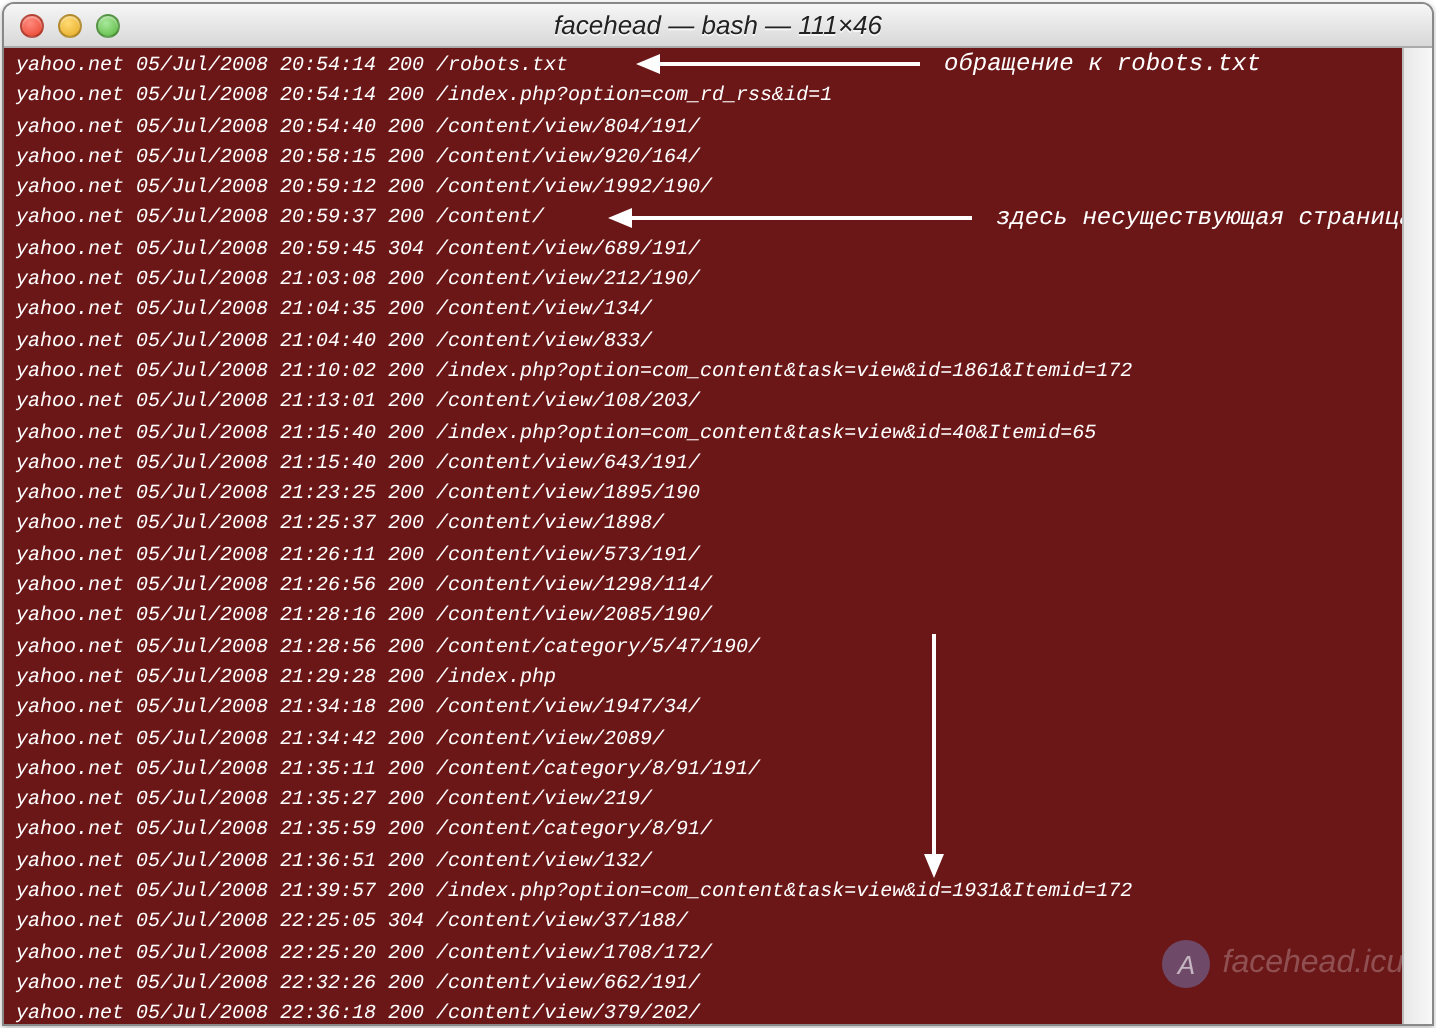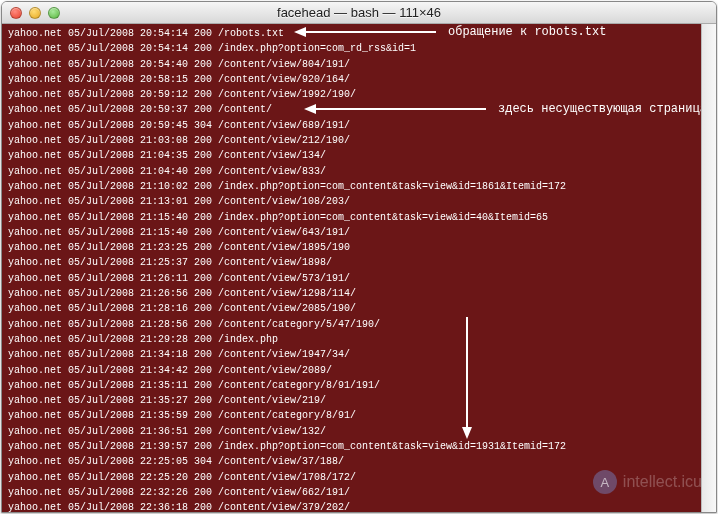--- a/index.html
+++ b/index.html
@@ -1,15 +1,15 @@
 <!DOCTYPE html>
 <html><head>
   <meta charset="utf-8">
   <style>
-    * { margin: 0; padding: 0; box-sizing: border-box; }
+    * { margin: 0; padding: 0; box-sizing: border-box; font-style: italic; }
     body {
       font-family: -apple-system, "Lucida Grande", sans-serif;
       background: #fff;
       width: 718px;
       height: 514px;
       overflow: hidden;
     }
     .window {
       width: 716px;
       height: 512px;
@@ -147,21 +147,21 @@
       <div class="tl close"></div>
       <div class="tl min"></div>
       <div class="tl zoom"></div>
     </div>
     <div class="title">facehead — bash — 111×46</div>
   </div>
 
   <div class="terminal">
     <div class="log" id="log"><span class="log-line">yahoo.net 05/Jul/2008 20:54:14 200 /robots.txt</span><span class="log-line">yahoo.net 05/Jul/2008 20:54:14 200 /index.php?option=com_rd_rss&amp;id=1</span><span class="log-line">yahoo.net 05/Jul/2008 20:54:40 200 /content/view/804/191/</span><span class="log-line">yahoo.net 05/Jul/2008 20:58:15 200 /content/view/920/164/</span><span class="log-line">yahoo.net 05/Jul/2008 20:59:12 200 /content/view/1992/190/</span><span class="log-line">yahoo.net 05/Jul/2008 20:59:37 200 /content/</span><span class="log-line">yahoo.net 05/Jul/2008 20:59:45 304 /content/view/689/191/</span><span class="log-line">yahoo.net 05/Jul/2008 21:03:08 200 /content/view/212/190/</span><span class="log-line">yahoo.net 05/Jul/2008 21:04:35 200 /content/view/134/</span><span class="log-line">yahoo.net 05/Jul/2008 21:04:40 200 /content/view/833/</span><span class="log-line">yahoo.net 05/Jul/2008 21:10:02 200 /index.php?option=com_content&amp;task=view&amp;id=1861&amp;Itemid=172</span><span class="log-line">yahoo.net 05/Jul/2008 21:13:01 200 /content/view/108/203/</span><span class="log-line">yahoo.net 05/Jul/2008 21:15:40 200 /index.php?option=com_content&amp;task=view&amp;id=40&amp;Itemid=65</span><span class="log-line">yahoo.net 05/Jul/2008 21:15:40 200 /content/view/643/191/</span><span class="log-line">yahoo.net 05/Jul/2008 21:23:25 200 /content/view/1895/190</span><span class="log-line">yahoo.net 05/Jul/2008 21:25:37 200 /content/view/1898/</span><span class="log-line">yahoo.net 05/Jul/2008 21:26:11 200 /content/view/573/191/</span><span class="log-line">yahoo.net 05/Jul/2008 21:26:56 200 /content/view/1298/114/</span><span class="log-line">yahoo.net 05/Jul/2008 21:28:16 200 /content/view/2085/190/</span><span class="log-line">yahoo.net 05/Jul/2008 21:28:56 200 /content/category/5/47/190/</span><span class="log-line">yahoo.net 05/Jul/2008 21:29:28 200 /index.php</span><span class="log-line">yahoo.net 05/Jul/2008 21:34:18 200 /content/view/1947/34/</span><span class="log-line">yahoo.net 05/Jul/2008 21:34:42 200 /content/view/2089/</span><span class="log-line">yahoo.net 05/Jul/2008 21:35:11 200 /content/category/8/91/191/</span><span class="log-line">yahoo.net 05/Jul/2008 21:35:27 200 /content/view/219/</span><span class="log-line">yahoo.net 05/Jul/2008 21:35:59 200 /content/category/8/91/</span><span class="log-line">yahoo.net 05/Jul/2008 21:36:51 200 /content/view/132/</span><span class="log-line">yahoo.net 05/Jul/2008 21:39:57 200 /index.php?option=com_content&amp;task=view&amp;id=1931&amp;Itemid=172</span><span class="log-line">yahoo.net 05/Jul/2008 22:25:05 304 /content/view/37/188/</span><span class="log-line">yahoo.net 05/Jul/2008 22:25:20 200 /content/view/1708/172/</span><span class="log-line">yahoo.net 05/Jul/2008 22:32:26 200 /content/view/662/191/</span><span class="log-line">yahoo.net 05/Jul/2008 22:36:18 200 /content/view/379/202/</span></div>
 
-    <div class="annotation" style="top:1px; left:292px;">
+    <div class="annotation" style="top:1px; left:316px;">
       <div class="arrow-left"></div>
       <div class="arrow-shaft-h" style="width:130px;"></div>
       <span class="ann-text" style="margin-left:12px;">обращение к robots.txt</span>
     </div>
 
     <div class="annotation" style="top:78px; left:302px;">
       <div class="arrow-left"></div>
       <div class="arrow-shaft-h" style="width:170px;"></div>
       <span class="ann-text" style="margin-left:12px;">здесь несуществующая страница</span>
     </div>
@@ -169,18 +169,18 @@
 
     <div class="arrow-down-wrap" style="top:293px; left:460px;">
       <div class="arrow-shaft-v" style="height:110px;"></div>
       <div class="arrow-down-head"></div>
     </div>
 
     <div class="watermark">
       <div class="wm-icon">
           <span>A</span>
         </div>
-      <span>intellect.icu</span>
+      <span>facehead.icu</span>
     </div>
 
     <div class="scrollbar"></div>
   </div>
 </div>
 
 </body></html>

